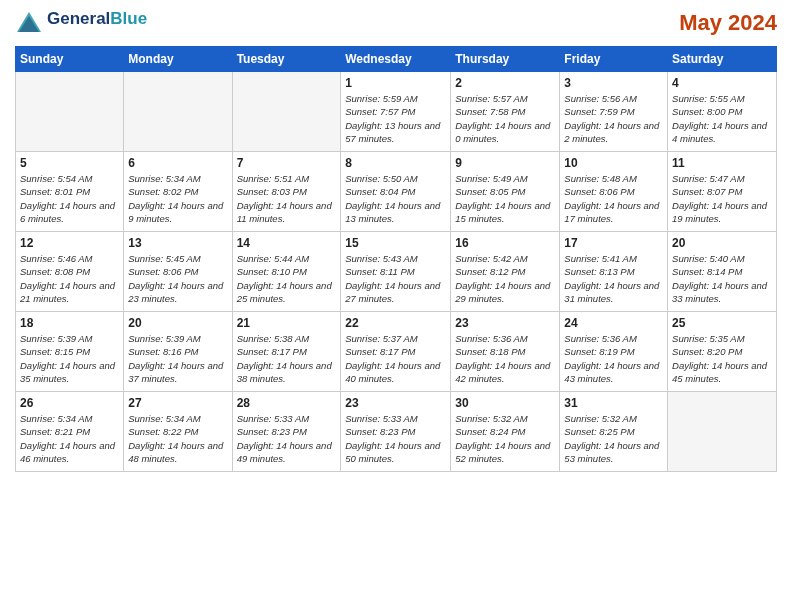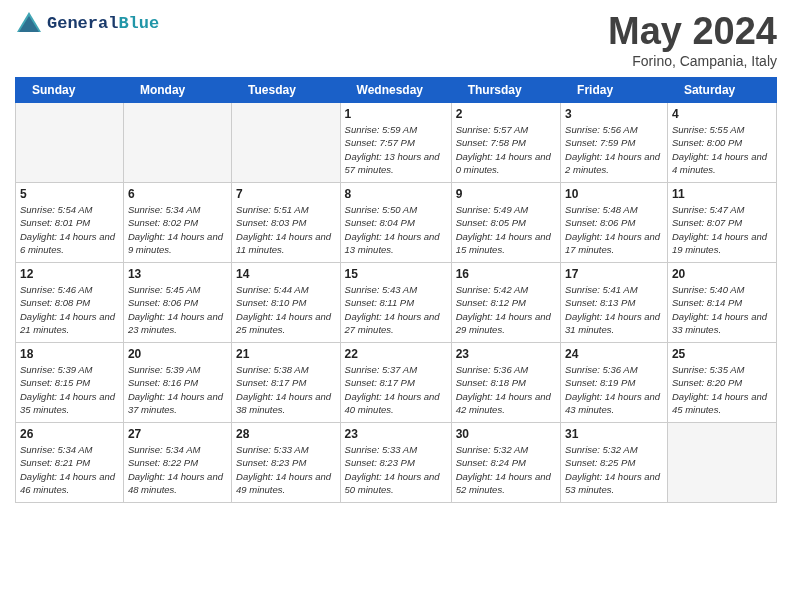--- a/index.html
+++ b/index.html
@@ -17,49 +17,48 @@
       background: #fff;
     }
     .header {
       display: flex;
       justify-content: space-between;
       align-items: flex-start;
       margin-bottom: 8px;
     }
     .logo {
       display: flex;
-      align-items: center;
-      font-family: Liberation Mono, monospace;
+      align-items: flex-start;
     }
     .logo-icon {
       width: 28px;
       height: 28px;
       margin-right: 4px;
     }
     .title-block {
       text-align: right;
     }
     .month-title {
-      font-size: 38px;
+      font-size: 22px;
       font-weight: bold;
-      color: #404040;
+      color: #c2410c;
     }
     .location {
       font-size: 14px;
       color: #444;
     }
     .calendar {
       width: 100%;
       border-collapse: collapse;
       font-size: 10px;
     }
     .calendar th {
       background: #1a60c8;
       color: #fff;
-      padding: 5px 16px;
+      padding: 5px 4px;
       text-align: left;
       font-size: 12px;
       font-weight: bold;
       border: 1px solid #1a60c8;
     }
     .calendar td {
       border: 1px solid #ccc;
       vertical-align: top;
       padding: 4px 4px 4px 4px;
       width: 113px;
@@ -94,21 +93,20 @@
         <polygon points="14,6 24,22 4,22" fill="#1a3a6b" opacity="0.5"></polygon>
       </svg>
       <div>
         <div style="font-size:17px;font-weight:bold;color:#1a3a6b;line-height:1.1;">
           <span style="color:#1a3a6b;">General</span><span style="color:#2196a8;">Blue</span>
         </div>
       </div>
     </div>
     <div class="title-block">
       <div class="month-title">May 2024</div>
-      <div class="location">Forino, Campania, Italy</div>
     </div>
   </div>
 
   <table class="calendar">
     <thead>
       <tr>
       <th>Sunday</th>
           <th>Monday</th>
           <th>Tuesday</th>
           <th>Wednesday</th>

